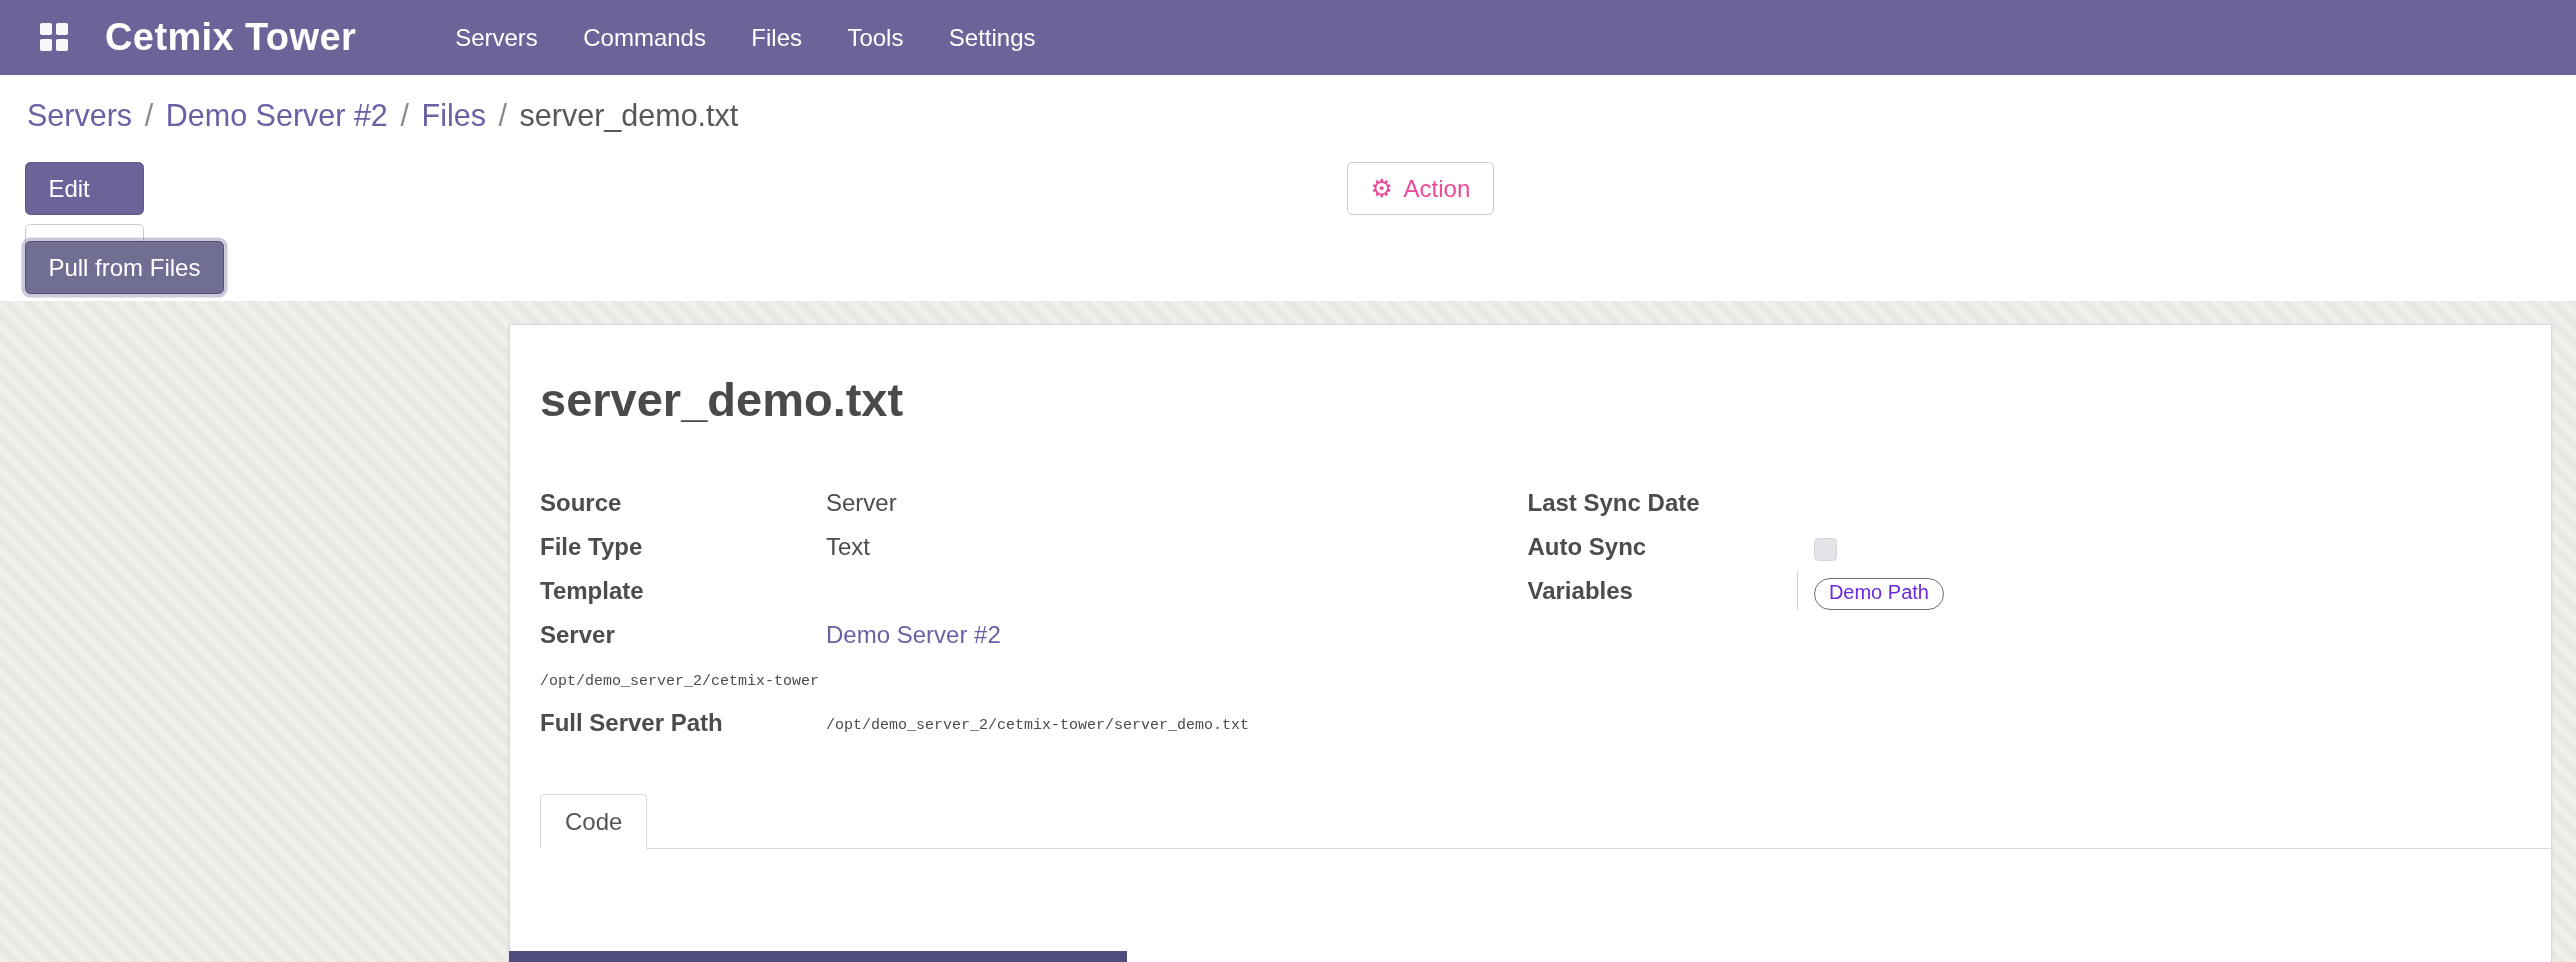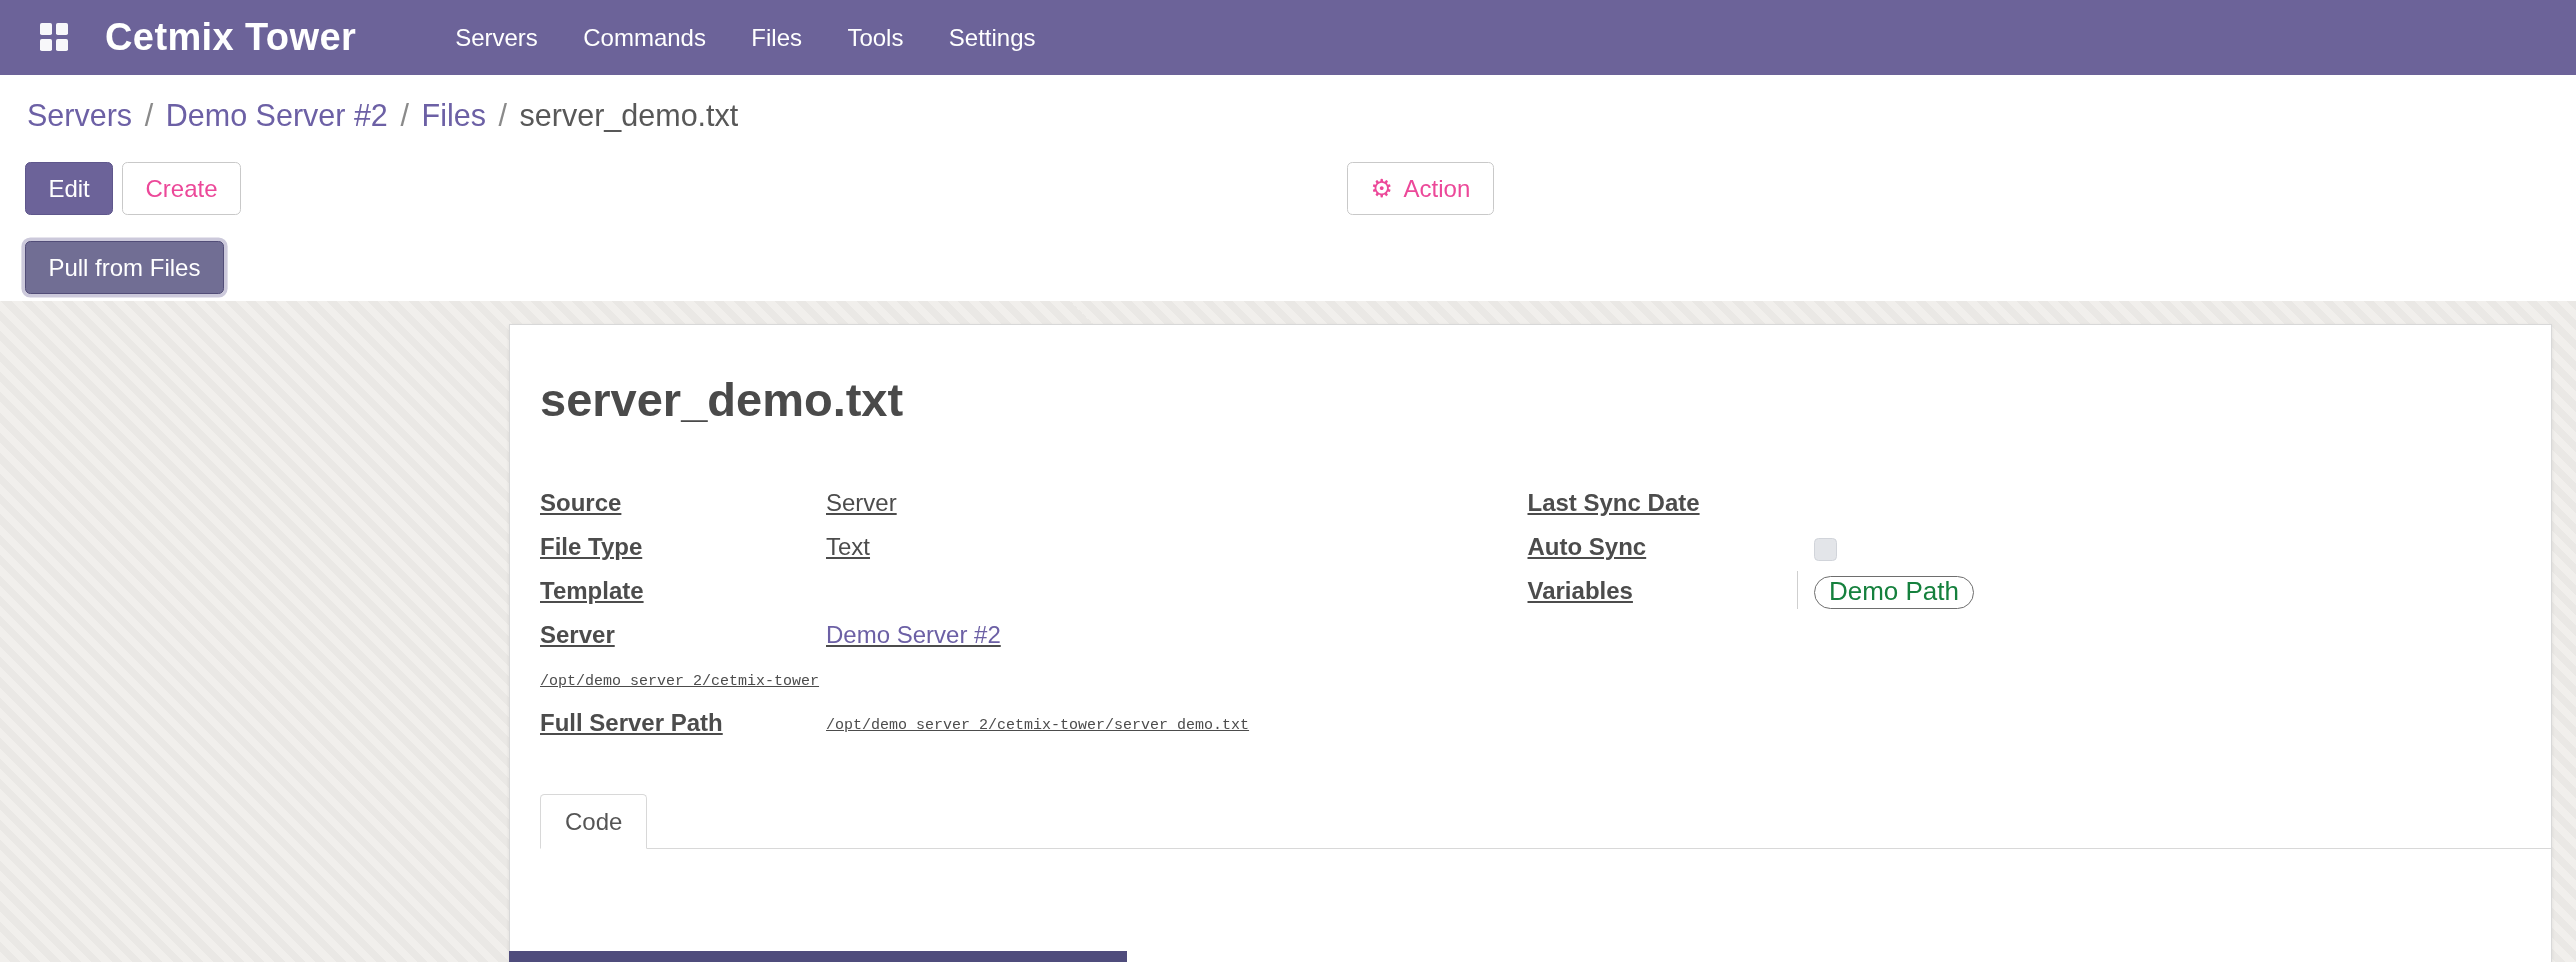--- a/index.html
+++ b/index.html
@@ -48,21 +48,21 @@
   .crumb-sep { color:#8a8a8a; margin:0 12.6px; }
 
   .btn {
     display:inline-flex; align-items:center;
     font-family:inherit; font-size:24px; line-height:29px;
     padding:10.8px 22.4px; border-radius:5.4px;
     border:0.9px solid transparent; cursor:pointer; white-space:nowrap;
   }
   .btn-primary { background:#6c6399; border-color:#5f578c; color:#fff; }
   .btn-secondary { background:#fff; border-color:#c9c9c9; color:#ec4899; }
-  .btn-row { position:absolute; top:87px; left:25px; display:flex; gap:9px; }
+  .btn-row { position:absolute; top:87px; left:25px; display:flex; gap:9px;flex-direction:column; }
   .action-wrap { position:absolute; top:87px; left:1347px; }
   .gear-glyph { font-size:25px; margin-right:10.8px; line-height:27px; }
 
   .pull-row { position:absolute; top:166px; left:25px; }
   .btn-pull {
     background:#716e94; border:0.9px solid #524d78; color:#fff;
     box-shadow:0 0 0 3.6px rgba(108,99,153,.35);
   }
 
   
@@ -80,21 +80,21 @@
     background:#ffffff;
     border:0.9px solid #d8d8d8;
     box-shadow:0 0.9px 3.6px rgba(0,0,0,.08);
     padding:47px 36px 0 30px;
   }
   .sheet-title {
     font-size:47px; font-weight:bold; color:#4a4a4a;
     margin-bottom:56px;
   }
 
-  .field-grid { display:flex;text-decoration:underline; }
+  .field-grid { display:flex; }
   .field-col { width:50%; }
   .field-row { display:flex; min-height:44px; align-items:flex-start; }
   .field-label {
     width:286px; flex:none;
     font-weight:bold; color:#4c4c4c; font-size:24px;
     padding-top:5.4px; line-height:30.5px;
   }
   .field-value {
     font-size:24px; color:#4c4c4c; padding-top:5.4px; line-height:30.5px;
     min-height:36px;
@@ -107,21 +107,21 @@
 
   .checkbox {
     width:23px; height:23px; margin-top:5.4px;
     background:#e3e5e9; border:0.9px solid #d1d4da; border-radius:4.5px;
     cursor:pointer;
   }
   .tag-cell { border-left:0.9px solid #cfcfcf; padding-left:16px; margin-left:-17px; }
   .tag {
     display:inline-block;
     border:1.8px solid #6e6e6e; border-radius:897px;
-    padding:1.8px 14.4px 3.6px; font-size:26px; color:#15803d;
+    padding:1.8px 14.4px 3.6px; font-size:20px; color:#6d28d9;
     line-height:25px; white-space:nowrap;
   }
 
   
   .tabs {
     margin-top:47px; margin-right:-36px;
     border-bottom:0.9px solid #d8d8d8;
   }
   .tab {
     display:inline-block;

